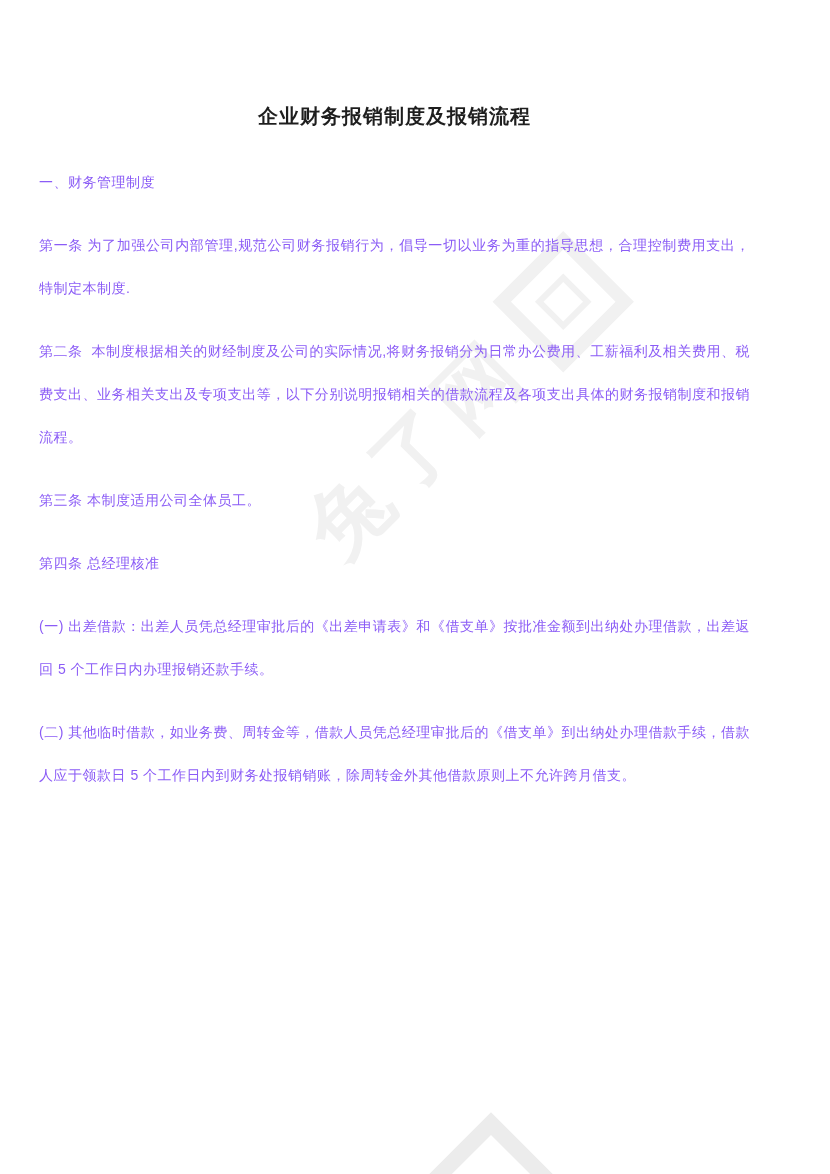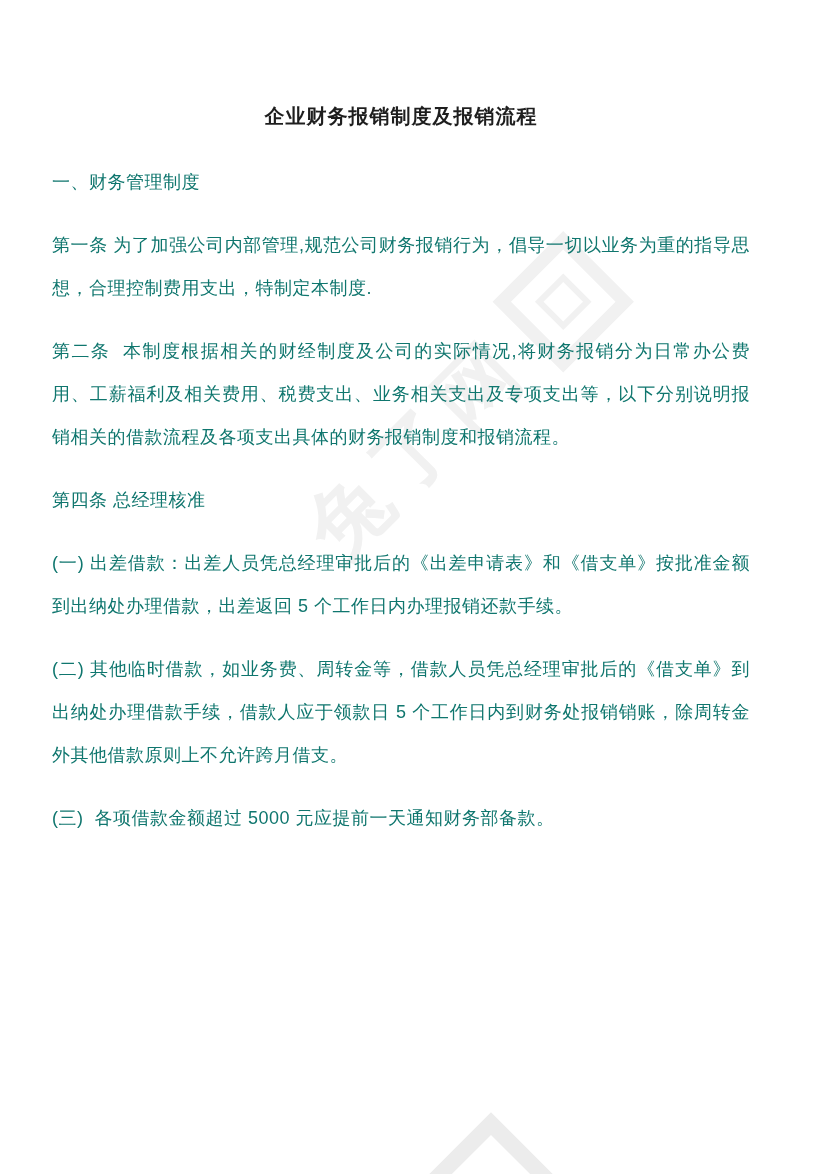--- a/index.html
+++ b/index.html
@@ -15,38 +15,38 @@
   .page {
     position: relative;
     width: 830px;
     height: 1174px;
     background: #ffffff;
     overflow: hidden;
   }
   .content {
     position: relative;
     z-index: 2;
-    padding: 101px 80px 0 52px;
+    padding: 101px 80px 0 39px;
   }
   .doc-title {
     margin: 0 0 30px 0;
     font-size: 20px;
     line-height: 30px;
     font-weight: 700;
     letter-spacing: 1px;
     text-align: center;
     color: #1e1e1e;
   }
   .para {
     margin: 0 0 20px 0;
-    font-size: 18px;
+    font-size: 14px;
     line-height: 43px;
     letter-spacing: 0.5px;
     text-align: justify;
-    color: #0f766e;
+    color: #8b5cf6;
     white-space: pre-wrap;
   }
   
   .watermark {
     position: absolute;
     z-index: 1;
     pointer-events: none;
   }
   .watermark-center {
     left: 240px;
@@ -108,19 +108,19 @@
   <div class="watermark watermark-bottom" aria-hidden="true">
     
   </div>
 
   <div class="content">
     <h1 class="doc-title">企业财务报销制度及报销流程</h1>
 
     <p class="para">一、财务管理制度</p>
     <p class="para">第一条 为了加强公司内部管理,规范公司财务报销行为，倡导一切以业务为重的指导思想，合理控制费用支出，特制定本制度.</p>
     <p class="para">第二条  本制度根据相关的财经制度及公司的实际情况,将财务报销分为日常办公费用、工薪福利及相关费用、税费支出、业务相关支出及专项支出等，以下分别说明报销相关的借款流程及各项支出具体的财务报销制度和报销流程。</p>
+    <p class="para">第三条 本制度适用公司全体员工。</p>
     <p class="para">第四条 总经理核准</p>
     <p class="para">(一) 出差借款：出差人员凭总经理审批后的《出差申请表》和《借支单》按批准金额到出纳处办理借款，出差返回 5 个工作日内办理报销还款手续。</p>
     <p class="para">(二) 其他临时借款，如业务费、周转金等，借款人员凭总经理审批后的《借支单》到出纳处办理借款手续，借款人应于领款日 5 个工作日内到财务处报销销账，除周转金外其他借款原则上不允许跨月借支。</p>
-    <p class="para">(三)  各项借款金额超过 5000 元应提前一天通知财务部备款。</p>
   </div>
 
 </div>
 
 </body></html>

